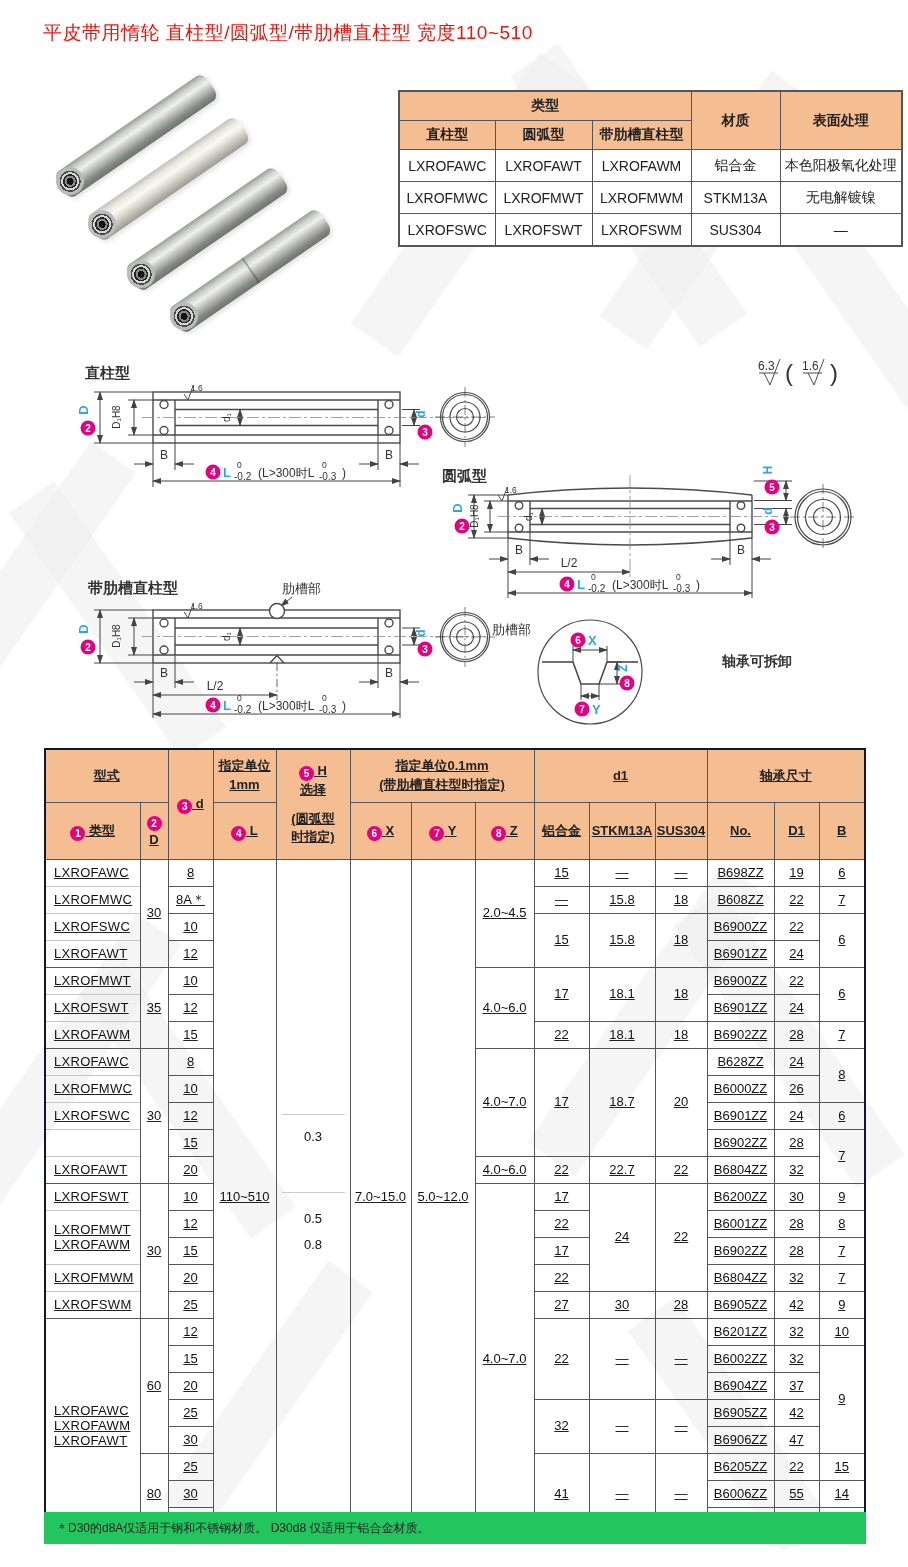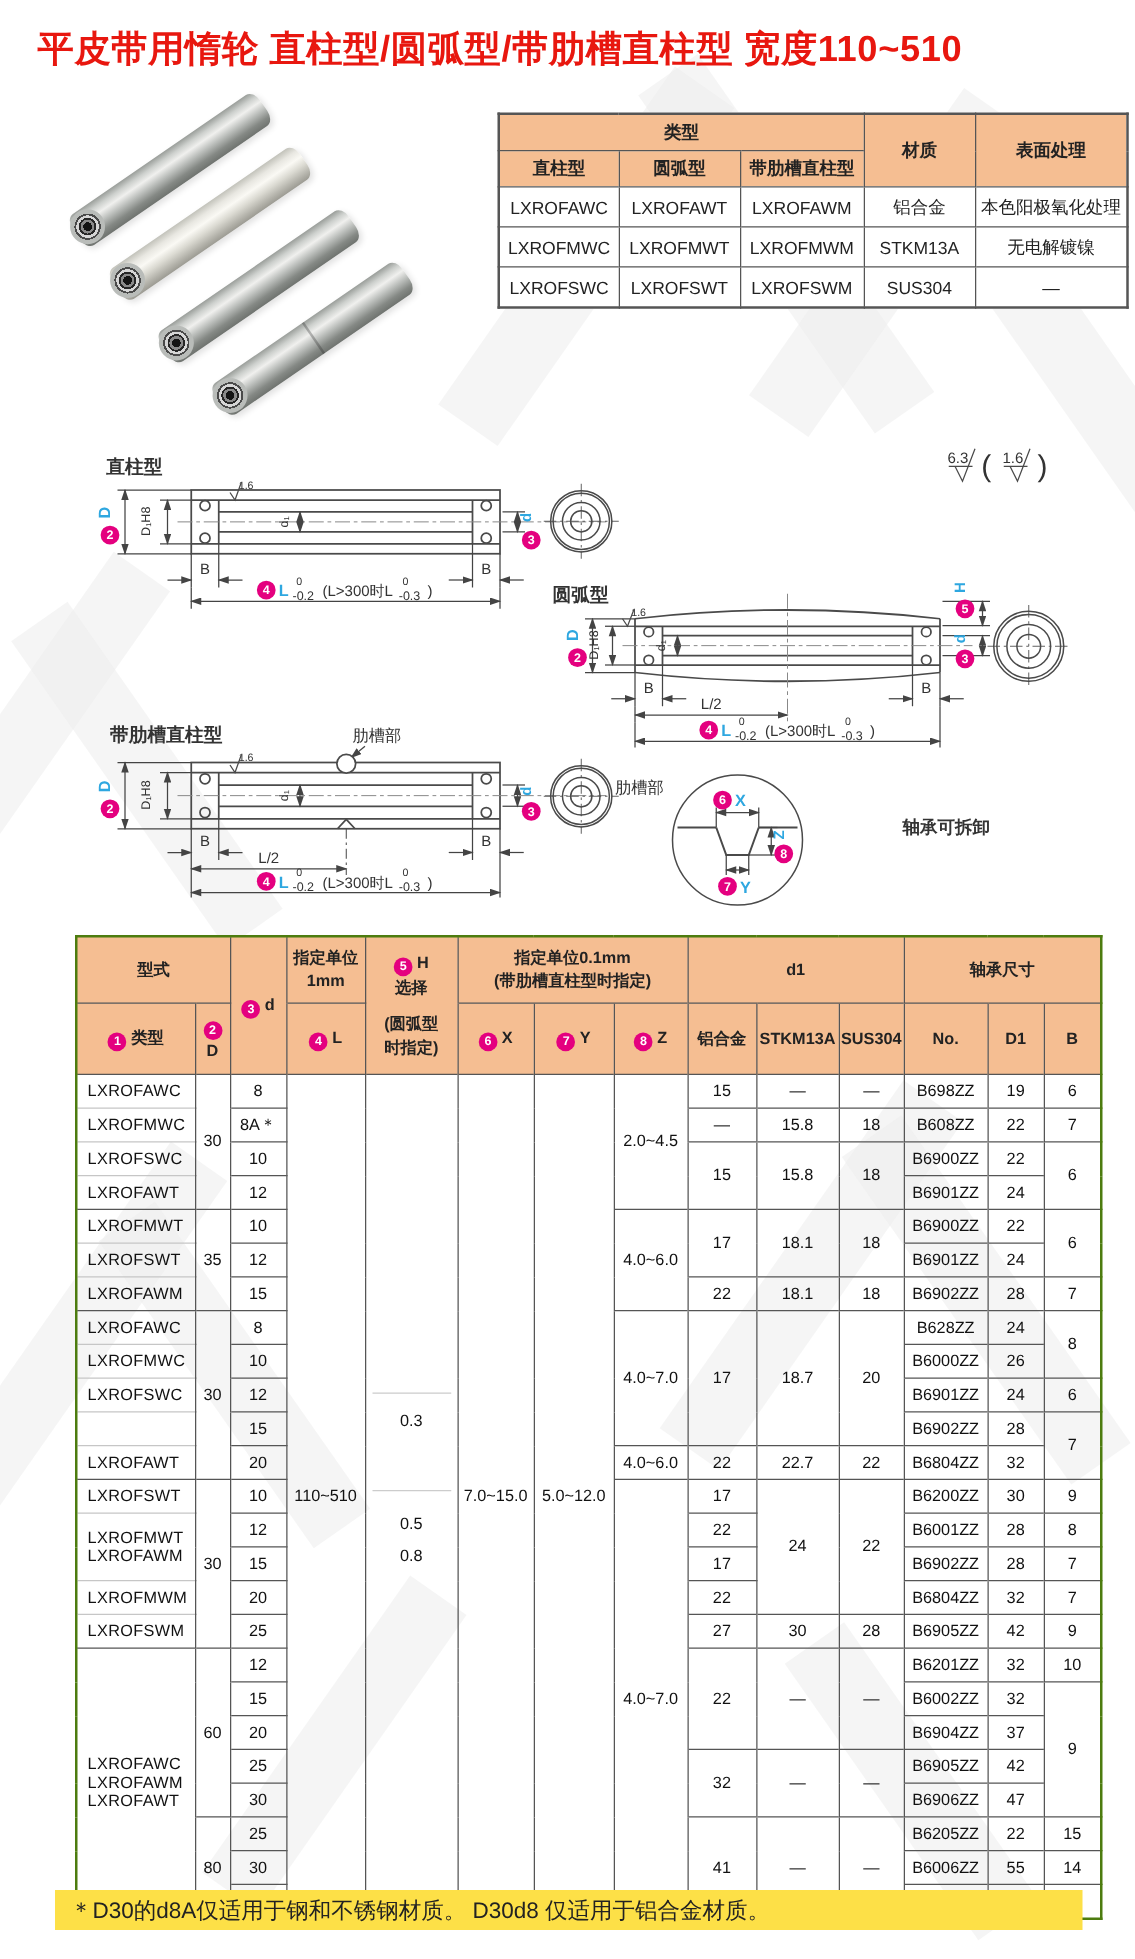--- a/index.html
+++ b/index.html
@@ -1,53 +1,53 @@
 <!DOCTYPE html>
 <html><head>
 <meta charset="utf-8">
 <style>
   html,body{margin:0;padding:0;background:#fff;}
   .page{position:relative;width:908px;height:1567px;background:#fff;overflow:hidden;
         font-family:"Liberation Sans","DejaVu Sans",sans-serif;color:#222;}
   
   .wm{position:absolute;background:#ececec;opacity:.55;}
   
-  .title{position:absolute;left:30px;top:20px;font-size:29px;font-weight:bold;color:#e8170f;letter-spacing:.5px;white-space:nowrap;}
+  .title{position:absolute;left:43px;top:20px;font-size:19px;font-weight:normal;color:#e8170f;letter-spacing:.5px;white-space:nowrap;}
   
   .photo{position:absolute;left:30px;top:85px;width:380px;height:285px;}
   .roller{position:absolute;width:182px;height:30px;border-radius:7px/10px;transform:rotate(-34.5deg);
           background:linear-gradient(180deg,#9a9e9a 0%,#cdd0cd 18%,#f0f0ee 36%,#bcbfbc 58%,#858985 82%,#6f736f 100%);
           box-shadow:1px 3px 5px rgba(0,0,0,.12);}
   .roller::before{content:"";position:absolute;left:-3px;top:1px;width:28px;height:28px;border-radius:50%;
           background:radial-gradient(circle,#141414 0 3.5px,#8a8a8a 3.5px 5.5px,#262626 5.5px 7px,#d6d6d6 7px 9px,#4a4a4a 9px 10.5px,#b9bcb9 10.5px 14px);}
   .r2{background:linear-gradient(180deg,#c2c2ba 0%,#e8e7e1 20%,#faf9f4 40%,#dbdad2 62%,#b4b3ab 85%,#9c9b93 100%);}
   .seam{position:absolute;left:50%;top:0;width:2px;height:100%;background:rgba(40,40,40,.30);}
   .p1{left:15px;top:36px}.p2{left:47px;top:79px}.p3{left:86px;top:129px}.p4{left:129px;top:171px}
   
   .type-table{position:absolute;left:398px;top:90px;width:503px;border-collapse:collapse;table-layout:fixed;border:2px solid #555;background:#fff;}
   .type-table th,.type-table td{border-top:1px solid #555;border-left:1px solid #555;text-align:center;font-size:14px;overflow:hidden;}
   .type-table th{background:#F5BE92;font-weight:bold;height:26px;color:#222;}
   .type-table td{height:29px;background:#fff;color:#222;}
   
   .diag{position:absolute;left:30px;top:350px;width:878px;height:398px;}
   
-  .spec{position:absolute;left:60px;top:748px;width:822px;border-collapse:collapse;table-layout:fixed;border:2px solid #4d7c0f;}
+  .spec{position:absolute;left:44px;top:748px;width:822px;border-collapse:collapse;table-layout:fixed;border:2px solid #0f172a;text-decoration:underline;}
   .spec th{background:#F5BE92;font-size:13px;font-weight:bold;border-top:1px solid #555;border-left:1px solid #555;padding:1px 0;color:#222;line-height:1.45;}
   .spec tr.h1 th{height:50px;}
   .spec tr.h2 th{height:54px;}
   .spec td{border-top:1px solid #555;border-left:1px solid #555;font-size:13px;text-align:center;height:26px;padding:0;color:#111;line-height:1.15;}
   .spec td.ty{text-align:left;padding-left:8px;letter-spacing:.3px;}
   .spec td.lt{border-top-color:#c6c6c6;}
   .spec td.hcell{position:relative;}
   .hs{position:absolute;left:0;right:0;text-align:center;font-size:13px;margin-top:42px;}
   .hdiv{position:absolute;left:5px;right:5px;border-top:1px solid #ccc;}
   .num{display:inline-block;width:15px;height:15px;line-height:15px;border-radius:50%;background:#E4007F;color:#fff;
        font-size:10px;font-weight:bold;text-align:center;vertical-align:-2px;}
   
-  .note{position:absolute;left:44px;top:1512px;width:822px;height:32px;background:#fde047;font-size:18px;line-height:32px;
+  .note{position:absolute;left:44px;top:1512px;width:822px;height:32px;background:#22c55e;font-size:12px;line-height:32px;
         color:#222;padding-left:12px;box-sizing:border-box;}
   
   .slbl{font:bold 15px "Liberation Sans",sans-serif;fill:#333;}
   .stxt{font:13px "Liberation Sans",sans-serif;fill:#333;}
   .dimt{font:12px "Liberation Sans",sans-serif;fill:#333;}
   .small{font:10px "Liberation Sans",sans-serif;fill:#333;}
   .tiny{font:8.5px "Liberation Sans",sans-serif;fill:#333;}
   .blue{fill:#2EA7E0;font-weight:bold;}
   .pnum{fill:#fff;font:bold 10px "Liberation Sans",sans-serif;text-anchor:middle;}
 </style>

